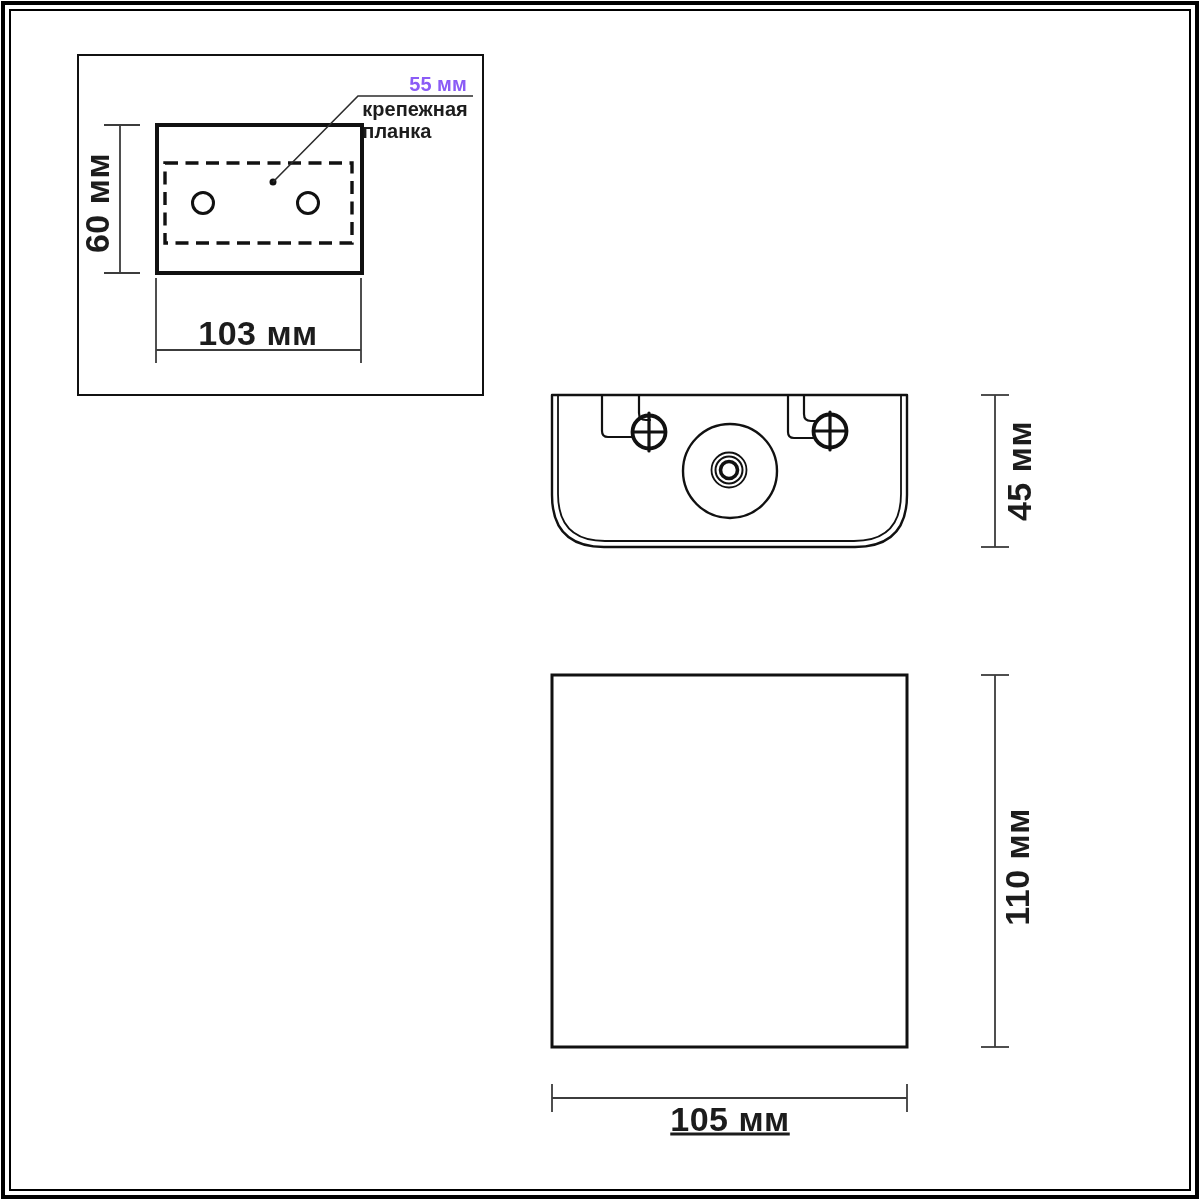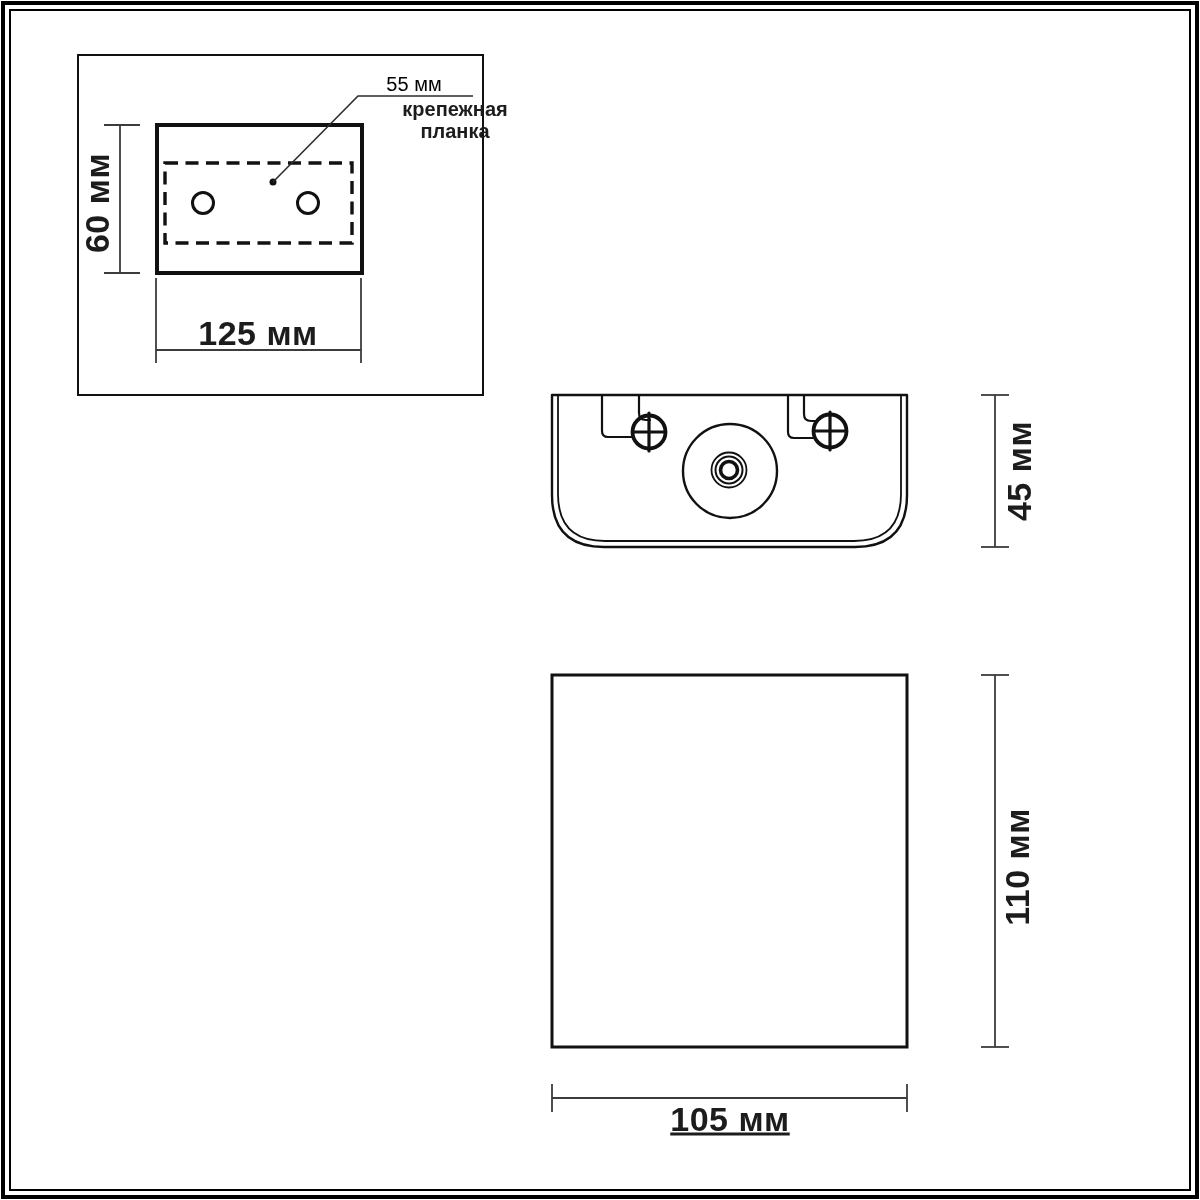--- a/index.html
+++ b/index.html
@@ -30,34 +30,33 @@
     white-space:nowrap;
     letter-spacing:0.5px;
   }
   .dim-label.vert {
     transform:translate(-50%,-50%) rotate(-90deg);
   }
   .small-label {
     position:absolute;
     transform:translate(-50%,-50%);
     font-size:20px;
-    font-weight:400;
-    color:#000000;
+    font-weight:700;
+    color:#8b5cf6;
     white-space:nowrap;
+    margin-left:24px;
   }
   .callout-text {
     position:absolute;
     transform:translate(-50%,-50%);
-    text-align:center;
     font-size:20px;
     font-weight:600;
     line-height:1.08;
     color:#1c1c1c;
     white-space:nowrap;
-    margin-left:40px;
   }
   .callout-text span { display:block; }
 </style>
 </head>
 <body>
 
 <div class="canvas">
 
   <div class="frame-outer"></div>
   <div class="frame-inner"></div>
@@ -134,21 +133,21 @@
 
     <g stroke="#3c3c3c" stroke-width="1.8" fill="none">
       <line x1="552" y1="1098" x2="907" y2="1098"></line>
       <line x1="552" y1="1084" x2="552" y2="1112"></line>
       <line x1="907" y1="1084" x2="907" y2="1112"></line>
     </g>
   </svg>
 
   <div class="dim-label vert" style="left:97px; top:203px;">60 мм</div>
 
-  <div class="dim-label" style="left:258px; top:333px;">125 мм</div>
+  <div class="dim-label" style="left:258px; top:333px;">103 мм</div>
 
   <div class="small-label" style="left:414px; top:84px;">55 мм</div>
 
   <div class="callout-text" style="left:415px; top:121px;">
     <span>крепежная</span>
     <span>планка</span>
   </div>
 
   <div class="dim-label vert" style="left:1019px; top:471px;">45 мм</div>
 

